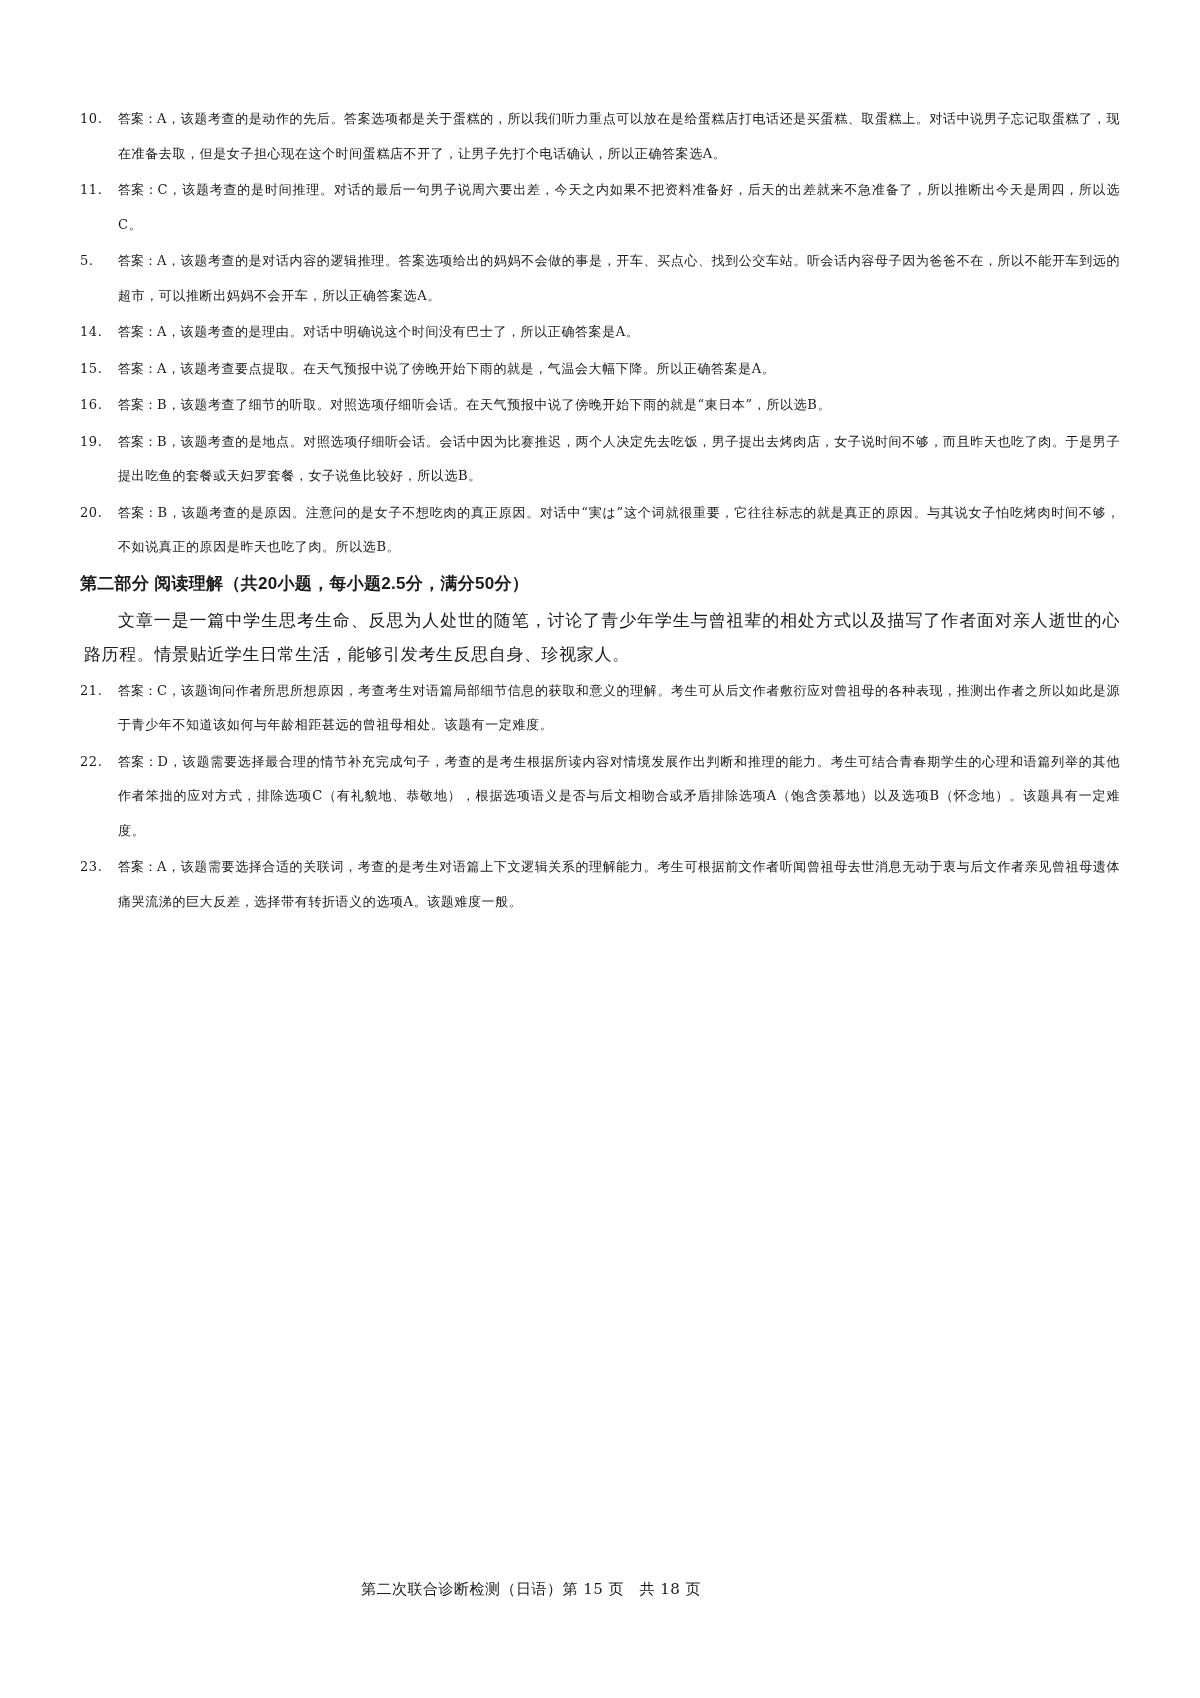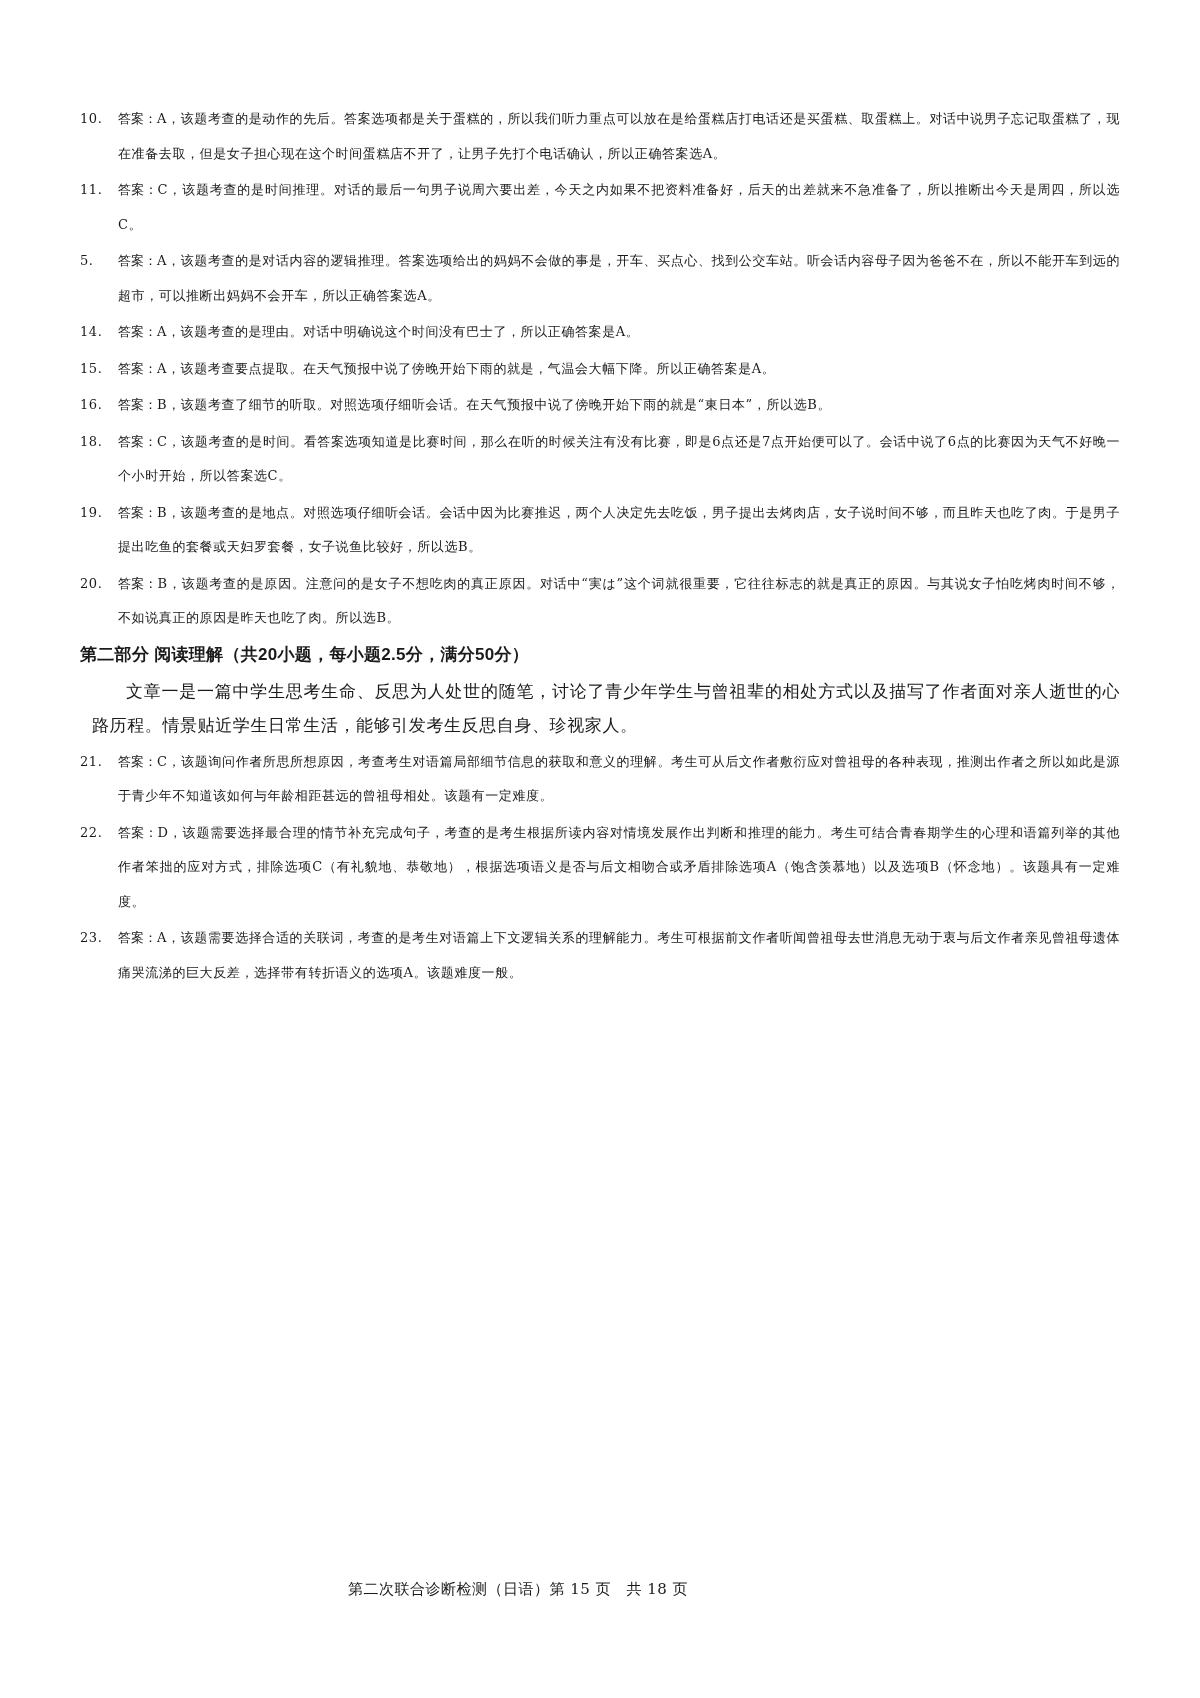--- a/index.html
+++ b/index.html
@@ -48,32 +48,33 @@
       font-weight: bold;
       font-size: 17px;
       line-height: 34px;
       margin: 0 0 2px 0;
       letter-spacing: 0.3px;
     }
     .intro {
       font-size: 17px;
       line-height: 34.5px;
       text-indent: 34px;
-      margin: 0 0 2px 12px;
+      margin: 0 0 2px 4px;
       letter-spacing: 0.6px;
       text-align: justify;
     }
     .footer {
       position: absolute;
       top: 1580px;
       left: 0;
       width: 1036px;
       text-align: center;
       font-size: 15px;
       letter-spacing: 0.5px;
+      padding-left: 13px;
     }
   </style>
 </head>
 <body>
 
 <div class="page">
   <div id="part1">
       <div class="item">
         <span class="num">10.</span>
         <span class="first"><span class="prefix">答案：</span><span>A</span><span>，</span><span>该题考查的是动作的先后。答案选项都是关于蛋糕的，所以我们听力重点可以放在是给蛋糕店打电话还是买蛋糕、取蛋糕上。对话中说男子忘记取蛋糕了，现在准备去取，但是女子担心现在这个时间蛋糕店不开了，让男子先打个电话确认，所以正确答案选A。</span></span>
@@ -92,24 +93,20 @@
       </div>
       <div class="item">
         <span class="num">15.</span>
         <span class="first"><span class="prefix">答案：</span><span>A</span><span>，</span><span>该题考查要点提取。在天气预报中说了傍晚开始下雨的就是，气温会大幅下降。所以正确答案是A。</span></span>
       </div>
       <div class="item">
         <span class="num">16.</span>
         <span class="first"><span class="prefix">答案：</span><span>B</span><span>，</span><span>该题考查了细节的听取。对照选项仔细听会话。在天气预报中说了傍晚开始下雨的就是“東日本”，所以选B。</span></span>
       </div>
       <div class="item">
-        <span class="num">18.</span>
-        <span class="first"><span class="prefix">答案：</span><span>C</span><span>，</span><span>该题考查的是时间。看答案选项知道是比赛时间，那么在听的时候关注有没有比赛，即是6点还是7点开始便可以了。会话中说了6点的比赛因为天气不好晚一个小时开始，所以答案选C。</span></span>
-      </div>
-      <div class="item">
         <span class="num">19.</span>
         <span class="first"><span class="prefix">答案：</span><span>B</span><span>，</span><span>该题考查的是地点。对照选项仔细听会话。会话中因为比赛推迟，两个人决定先去吃饭，男子提出去烤肉店，女子说时间不够，而且昨天也吃了肉。于是男子提出吃鱼的套餐或天妇罗套餐，女子说鱼比较好，所以选B。</span></span>
       </div>
       <div class="item">
         <span class="num">20.</span>
         <span class="first"><span class="prefix">答案：</span><span>B</span><span>，</span><span>该题考查的是原因。注意问的是女子不想吃肉的真正原因。对话中“実は”这个词就很重要，它往往标志的就是真正的原因。与其说女子怕吃烤肉时间不够，不如说真正的原因是昨天也吃了肉。所以选B。</span></span>
       </div>
     </div>
   <div class="section-title">第二部分 阅读理解（共20小题，每小题2.5分，满分50分）</div>
   <div class="intro">文章一是一篇中学生思考生命、反思为人处世的随笔，讨论了青少年学生与曾祖辈的相处方式以及描写了作者面对亲人逝世的心路历程。情景贴近学生日常生活，能够引发考生反思自身、珍视家人。</div>

